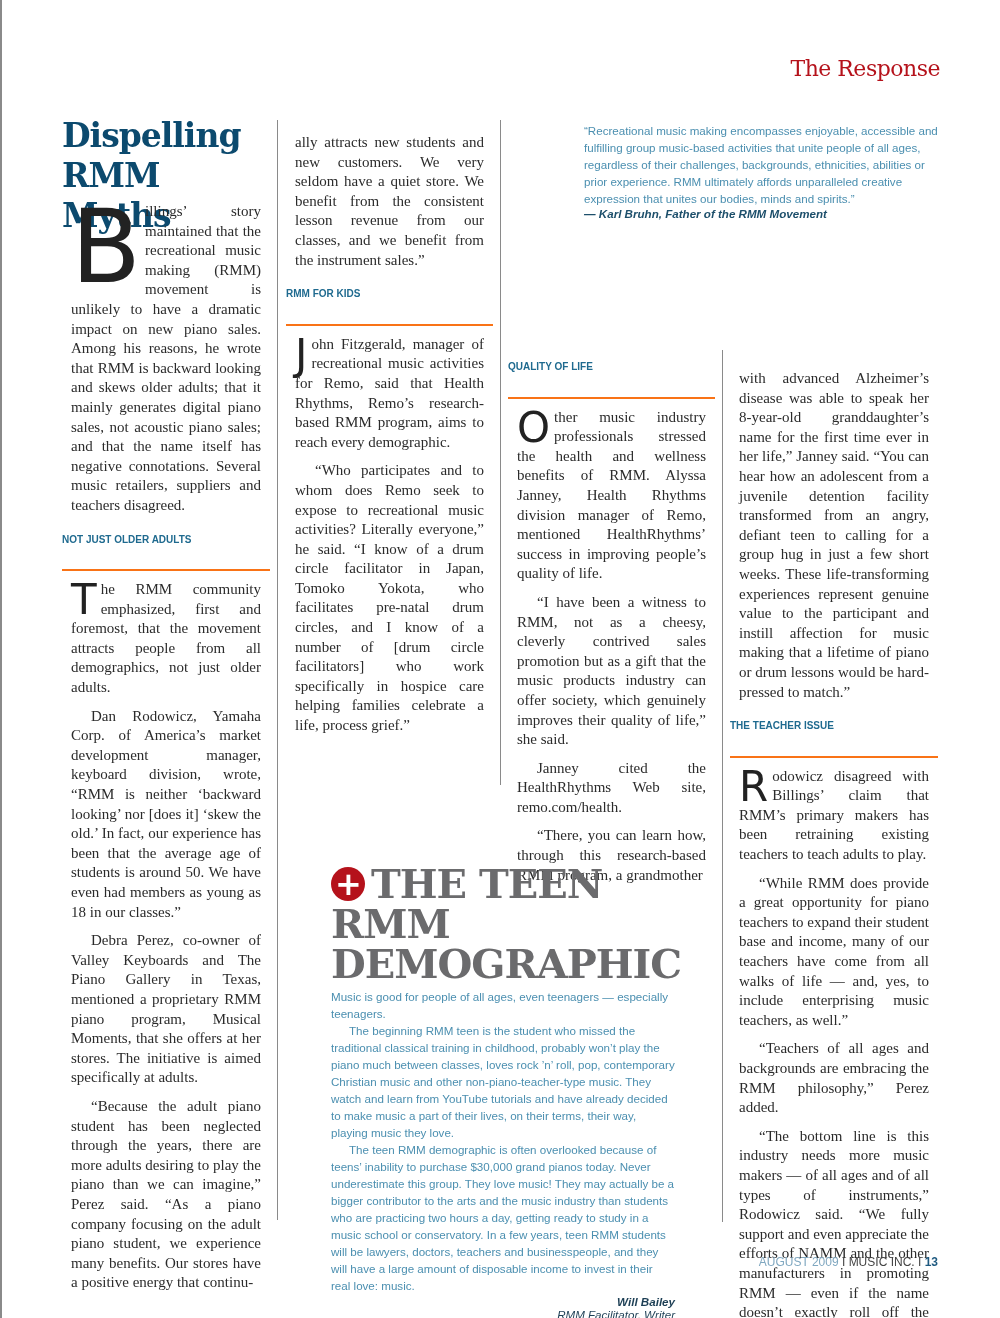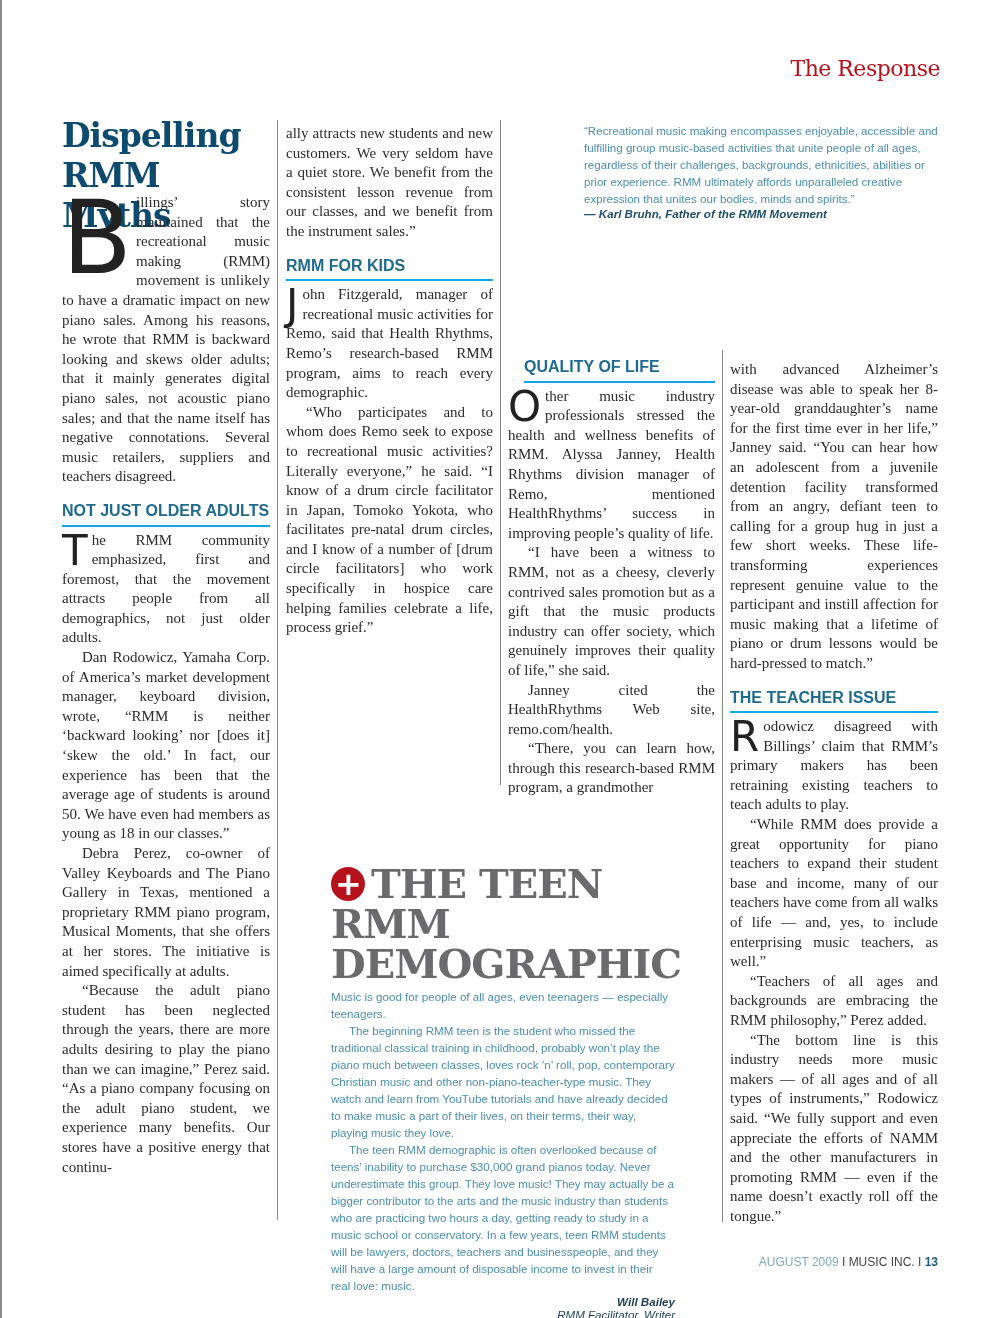--- a/index.html
+++ b/index.html
@@ -4,25 +4,25 @@
 <style>
   html, body { margin: 0; padding: 0; background: #ffffff; }
   body { width: 1000px; height: 1318px; position: relative; overflow: hidden;
          font-family: "Liberation Serif", "DejaVu Serif", serif; color: #2a2a2a; }
   .leftedge { position: absolute; left: 0; top: 0; width: 2px; height: 1318px; background: #8a8a8a; }
   .section-label { position: absolute; top: 56px; right: 60px; font-family: "DejaVu Serif", serif;
                    font-size: 22px; color: #b5121b; letter-spacing: -0.5px; }
   .headline { position: absolute; left: 62px; top: 116px; width: 215px; font-family: "DejaVu Serif", serif;
               font-weight: bold; color: #0c4a6e; font-size: 33px; line-height: 40px; letter-spacing: -1px; }
   .col { position: absolute; font-size: 15px; line-height: 19.6px; text-align: justify; color: #2b2b2b; }
-  .col p { margin: 0; text-indent: 20px; }
+  .col p { margin: 9px; text-indent: 20px; }
   .col p.noindent { text-indent: 0; }
   .vrule { position: absolute; width: 1px; background: #8a8a8a; }
-  .subhead { font-family: "Liberation Sans", sans-serif; font-weight: bold; font-size: 16px; color: #1f6a8f;
-             border-bottom: 2px solid #0ea5e9; padding-bottom: 4px; margin: 14px 0 4px 0; letter-spacing: 0; }
+  .subhead { font-family: "Liberation Sans", sans-serif; font-weight: bold; font-size: 10px; color: #1f6a8f;
+             border-bottom: 2px solid #f97316; padding-bottom: 20px; margin: 14px 0 4px 0; letter-spacing: 0; }
   .dropcap { float: left; font-family: "DejaVu Sans", sans-serif; font-weight: 200; color: #222; margin-right: 4px; }
   .dc-big { font-size: 102px; line-height: 82px; margin-top: 4px; font-weight: normal; -webkit-text-stroke: 0; }
   .dc-small { font-size: 42px; line-height: 36px; margin-top: 2px; font-weight: normal; }
   .sidebar-title { font-family: "DejaVu Serif", serif; font-weight: bold; color: #6b6b6d; letter-spacing: -1px; }
   .plus-icon { display: inline-block; background: #b5121b; border-radius: 50%; color: #fff; text-align: center;
                font-family: "DejaVu Sans", sans-serif; font-weight: bold; vertical-align: top; }
   .box1 { position: absolute; left: 584px; top: 118px; width: 360px; }
   .box1 .sidebar-title { font-size: 28px; line-height: 30px; }
   .box1 .plus-icon { width: 24px; height: 24px; font-size: 22px; line-height: 24px; margin: 3px 4px 0 0; }
   .sb-text { font-family: "Liberation Sans", sans-serif; color: #4b8fb0; font-size: 11.6px; line-height: 17px; }
@@ -72,21 +72,21 @@
 </div>
 
 <div class="vrule" style="left:500px; top:120px; height:665px;"></div>
 
 <div class="box1">
   <div class="sb-text" style="margin-top:4px;">“Recreational music making encompasses enjoyable, accessible and fulfilling group music-based activities that unite people of all ages, regardless of their challenges, backgrounds, ethnicities, abilities or prior experience. RMM ultimately affords unparalleled creative expression that unites our bodies, minds and spirits.”</div>
   <div class="sb-attrib">— Karl Bruhn, Father of the RMM Movement</div>
 </div>
 
 <div class="col" style="left:508px; top:345px; width:207px;">
-  <div class="subhead" style="margin-top:12px;margin-left:16px;">QUALITY OF LIFE</div>
+  <div class="subhead" style="margin-top:12px;">QUALITY OF LIFE</div>
   <p class="noindent">
     <span class="dropcap dc-small">O</span><span>ther music industry professionals stressed the health and wellness benefits of RMM. Alyssa Janney, Health Rhythms division manager of Remo, mentioned HealthRhythms’ success in improving people’s quality of life.</span>
   </p>
   <p>“I have been a witness to RMM, not as a cheesy, cleverly contrived sales promotion but as a gift that the music products industry can offer society, which genuinely improves their quality of life,” she said.</p>
   <p>Janney cited the HealthRhythms Web site, remo.com/health.</p>
   <p>“There, you can learn how, through this research-based RMM program, a grandmother</p>
 </div>
 
 <div class="vrule" style="left:722px; top:350px; height:872px;"></div>
 

